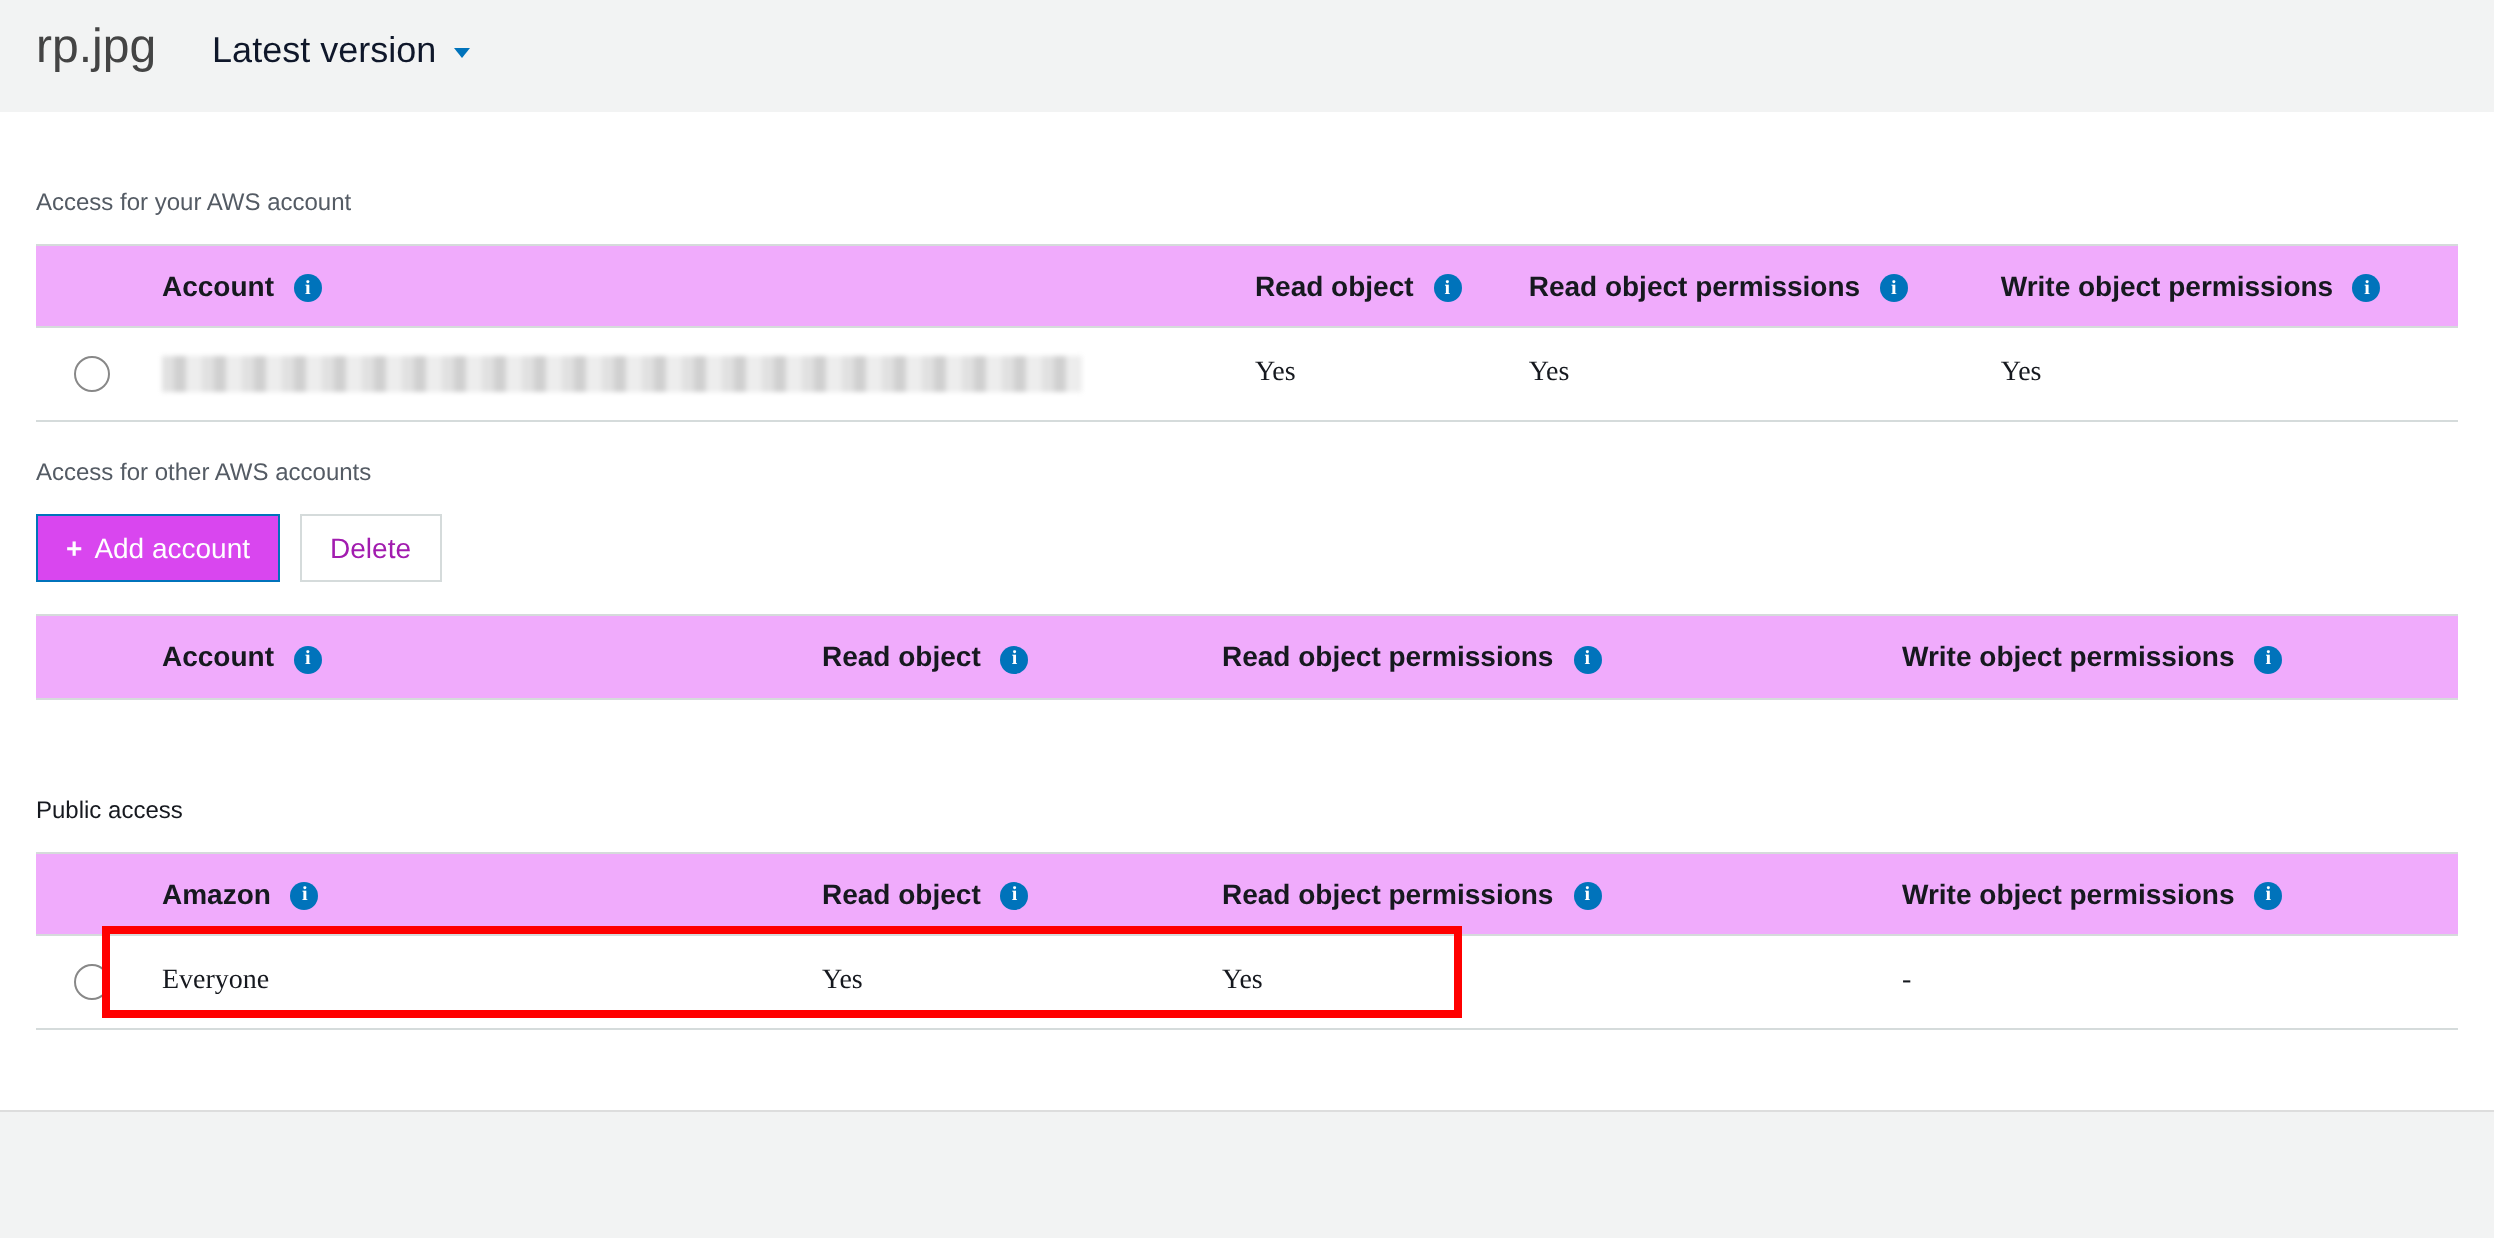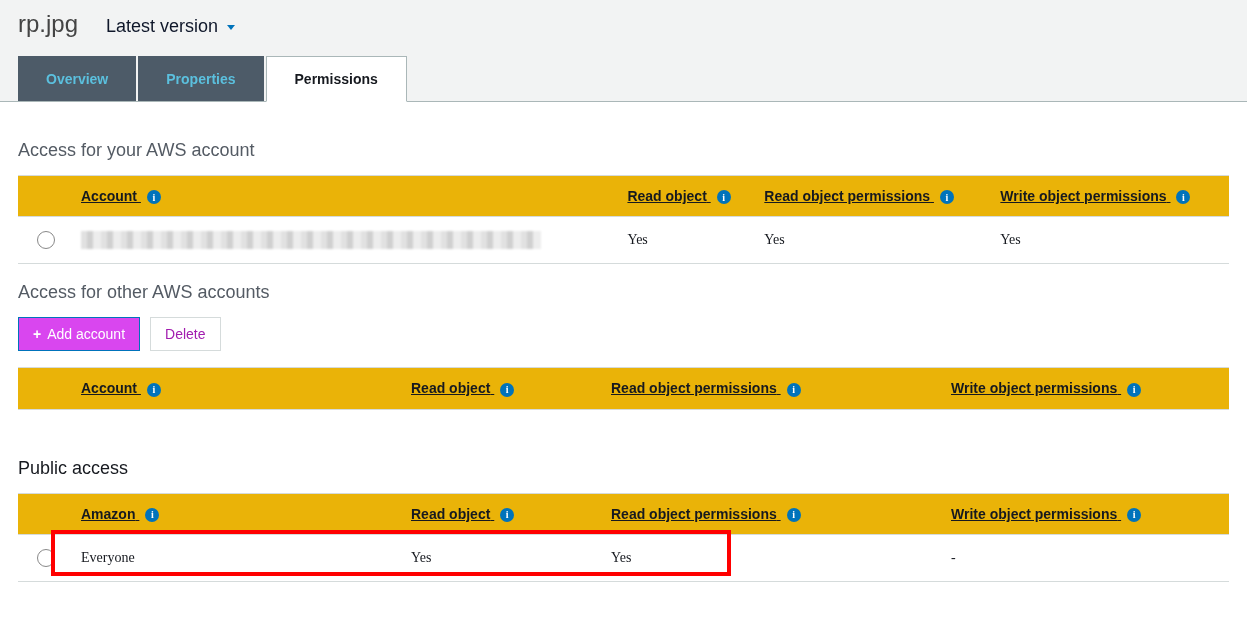--- a/index.html
+++ b/index.html
@@ -49,33 +49,32 @@
   }
   .tab.active {
     background: #fff;
     color: #16191f;
     border: 1px solid #aab7b8;
     border-bottom: 1px solid #fff;
     margin-bottom: -1px;
   }
   .panel { background: #fff; padding: 20px 18px 40px 18px; border-bottom: 1px solid #ddd;}
   .section-title {
-    font-size: 18px; font-weight: 400; color: #545b64;
+    font-size: 12px; font-weight: 400; color: #545b64;
     margin: 18px 0 14px 0;
   }
   table {
     width: 100%; border-collapse: collapse;
     border-top: 1px solid #d5dbdb;
     border-bottom: 1px solid #d5dbdb;
   }
   thead th {
     text-align: left; font-weight: 700; font-size: 14px;
-    padding: 12px 8px; background: #eab308;
+    padding: 12px 8px; background: #f0abfc;
     border-bottom: 1px solid #d5dbdb;
-    text-decoration: underline;
   }
   tbody td {
     padding: 14px 8px; font-size: 14px;
     vertical-align: middle;
     font-family: Liberation Serif, serif;
   }
   .radio-cell { width: 55px; text-align: center; }
   .radio-circle {
     display: inline-block; width: 18px; height: 18px;
     border: 1.5px solid #888; border-radius: 50%;
@@ -129,25 +128,20 @@
 <div class="container">
 
   <div class="title-row">
     <h1>rp.jpg</h1>
     <span class="version-link">
       <span>Latest version</span>
       <span class="caret-down"></span>
     </span>
   </div>
 
-  <div class="tabs">
-    <div class="tab">Overview</div>
-    <div class="tab">Properties</div>
-    <div class="tab active">Permissions</div>
-  </div>
 
   <div class="panel">
 
     <div class="section-title">Access for your AWS account</div>
     <table>
       <thead>
         <tr>
           <th class="sp"></th>
           <th>
             <span>Account</span>

